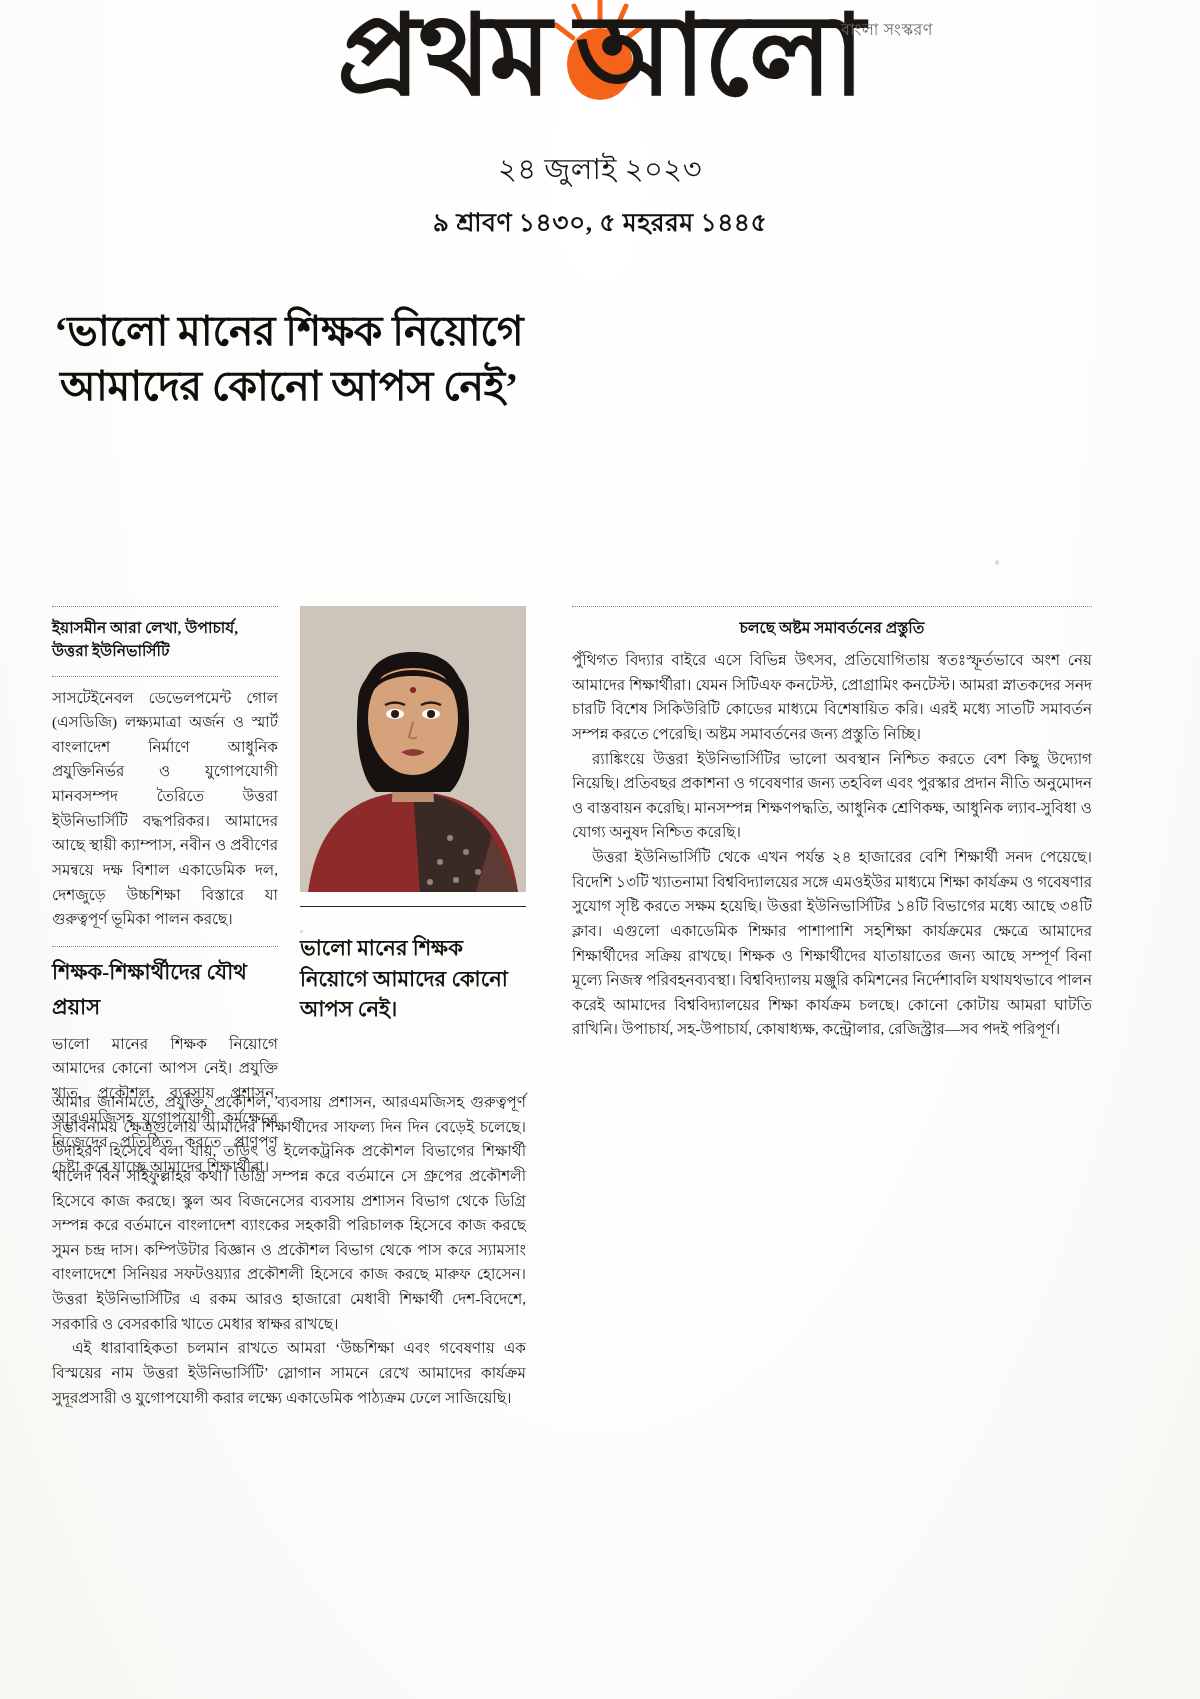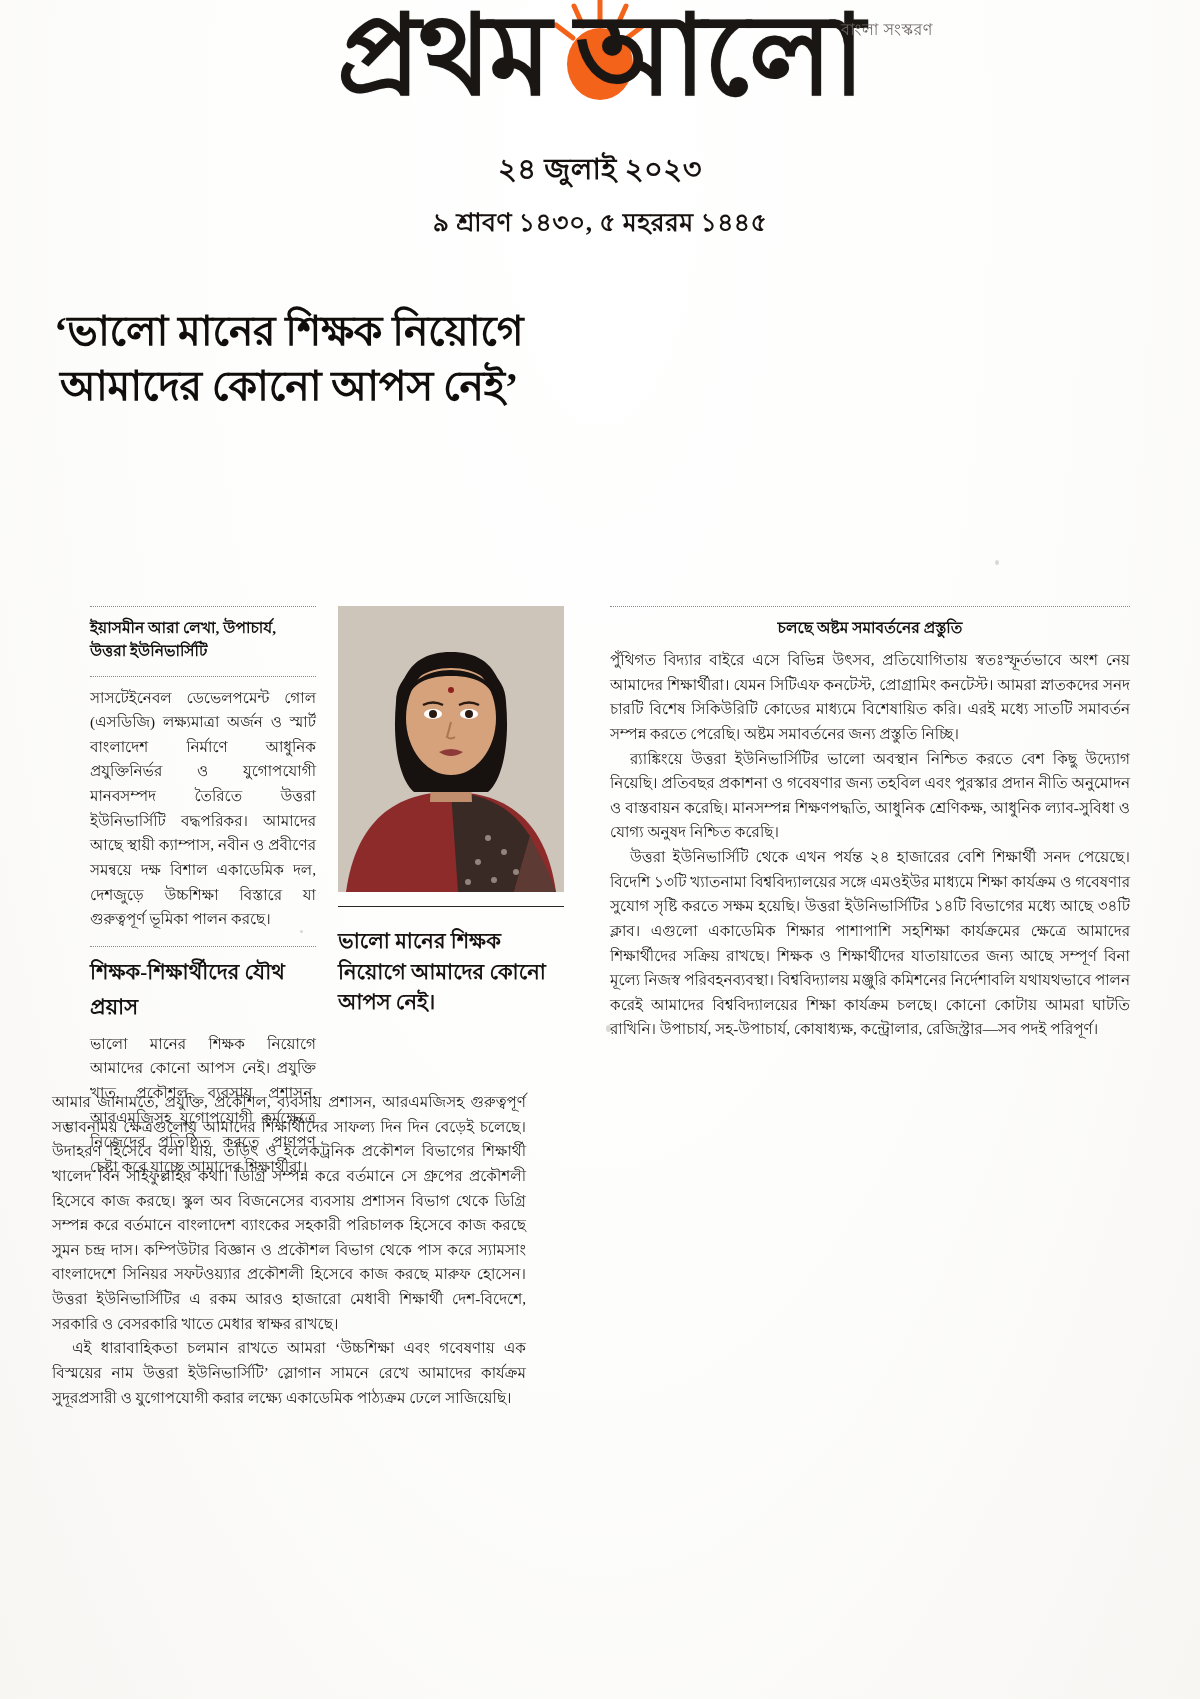--- a/index.html
+++ b/index.html
@@ -55,21 +55,21 @@
     letter-spacing:.5px;
     z-index:3;
     white-space:nowrap;
   }
   .date-block{
     margin-top:34px;
     text-align:center;
   }
   .date-line1{
     font-size:29px;
-    font-weight:bold;
+    font-weight:normal;
     color:#17120f;
     letter-spacing:.5px;
   }
   .date-line2{
     font-size:25px;
     font-weight:bold;
     color:#17120f;
     margin-top:8px;
     letter-spacing:.5px;
   }
@@ -86,21 +86,20 @@
   }
   .headline div{white-space:nowrap;}
   .headline .l2{margin-left:6px;}
   
   .columns{
     position:absolute;
     top:606px;left:0;right:0;
     padding:0 52px;
     display:flex;
     gap:46px;
-    margin-left:38px;
   }
   .col-left{width:474px;flex:0 0 474px;}
   .col-right{width:520px;flex:0 0 520px;}
   .subcols{
     display:flex;
     gap:22px;
   }
   .subcol{width:226px;flex:0 0 226px;}
   .byline{
     font-size:15.5px;
@@ -136,21 +135,21 @@
     background:#cfc6bd;
     margin-bottom:10px;
   }
   .photo svg{display:block;width:100%;height:100%;}
   .pullquote{
     font-size:21px;
     font-weight:bold;
     line-height:1.46;
     color:#17120f;
     border-top:1.6px solid #2c2622;
-    padding-top:19px;
+    padding-top:26px;
     margin-top:14px;
   }
   .rule-top{
     border-top:1px dotted #8d8880;
     padding-top:9px;
     text-align:center;
   }
   .col-right .sec-h{
     font-size:15.5px;
     font-weight:bold;

